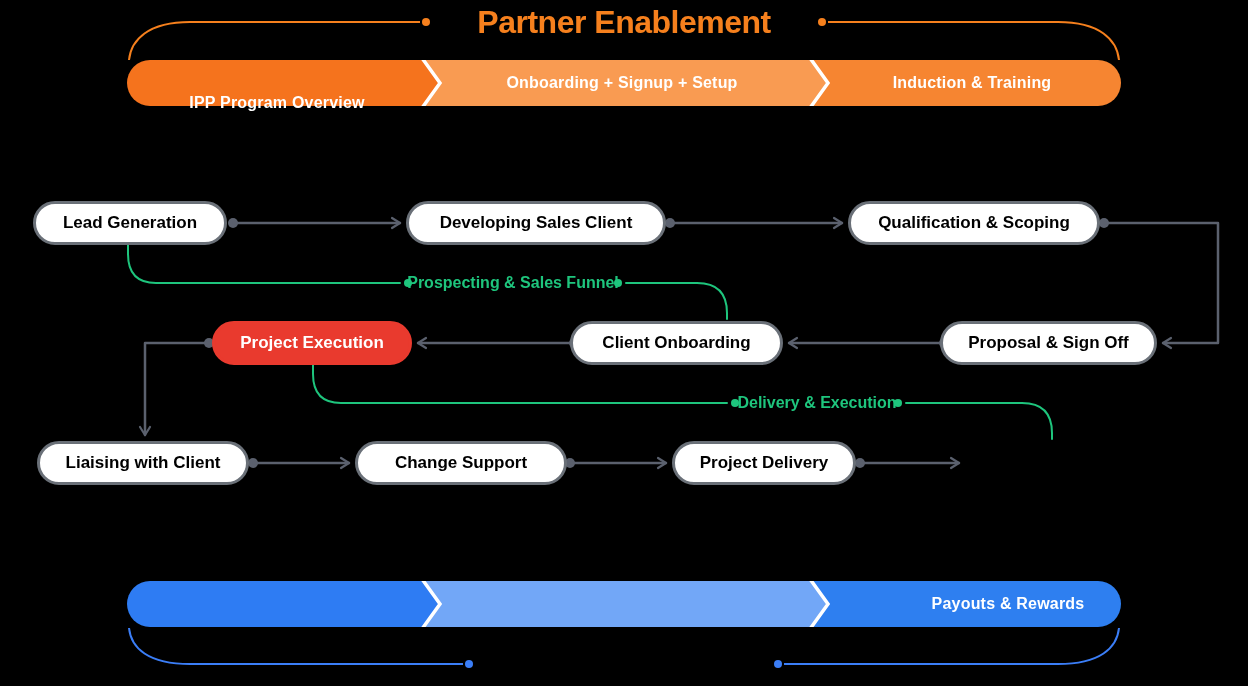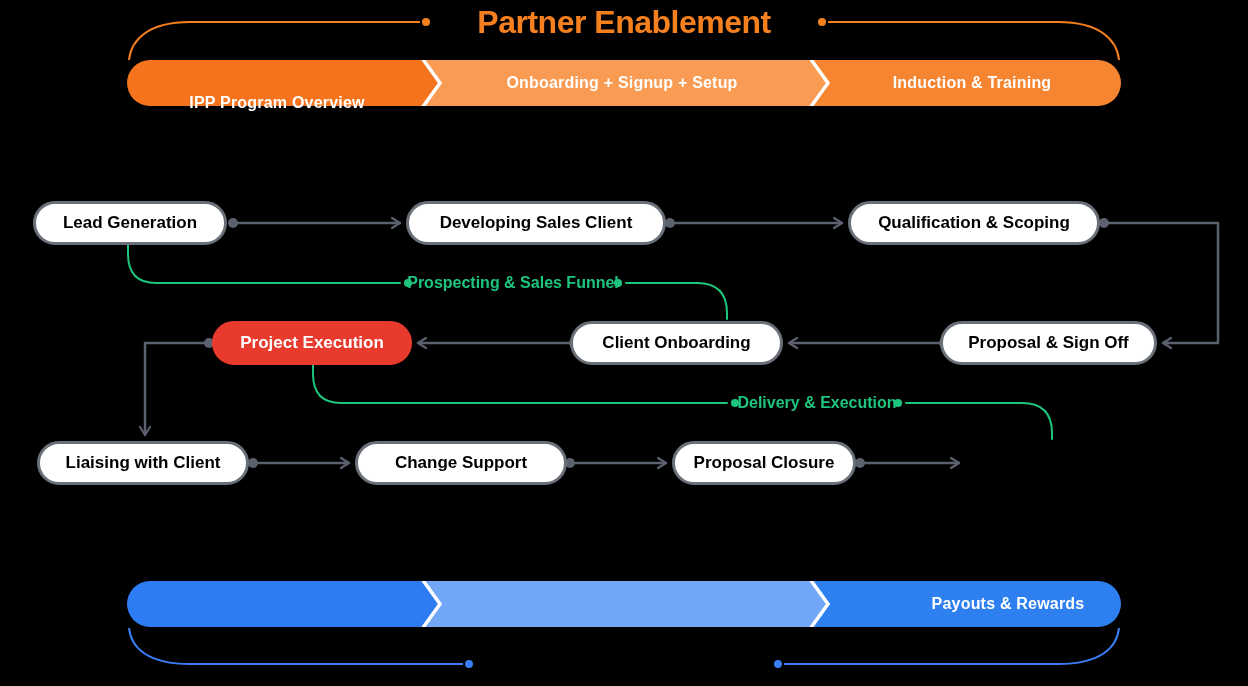--- a/index.html
+++ b/index.html
@@ -145,21 +145,21 @@
   <div class="node" style="left:33px;top:201px;width:194px;">Lead Generation</div>
   <div class="node" style="left:406px;top:201px;width:260px;">Developing Sales Client</div>
   <div class="node" style="left:848px;top:201px;width:252px;">Qualification &amp; Scoping</div>
 
   <div class="node node--highlight" style="left:212px;top:321px;width:200px;">Project Execution</div>
   <div class="node" style="left:570px;top:321px;width:213px;">Client Onboarding</div>
   <div class="node" style="left:940px;top:321px;width:217px;">Proposal &amp; Sign Off</div>
 
   <div class="node" style="left:37px;top:441px;width:212px;">Liaising with Client</div>
   <div class="node" style="left:355px;top:441px;width:212px;">Change Support</div>
-  <div class="node" style="left:672px;top:441px;width:184px;">Proposal Closure</div>
+  <div class="node" style="left:672px;top:441px;width:184px;">Project Delivery</div>
 
   <div class="phase-label" style="left:413px;top:272px;width:200px;">Prospecting &amp; Sales Funnel</div>
   <div class="phase-label" style="left:741px;top:392px;width:152px;">Delivery &amp; Execution</div>
 
   <svg class="banner" style="left:127px;top:581px;" width="994" height="46">
     <defs>
         <clipPath id="clipBot">
           <rect x="0" y="0" width="994" height="46" rx="23"></rect>
         </clipPath>
       </defs>

